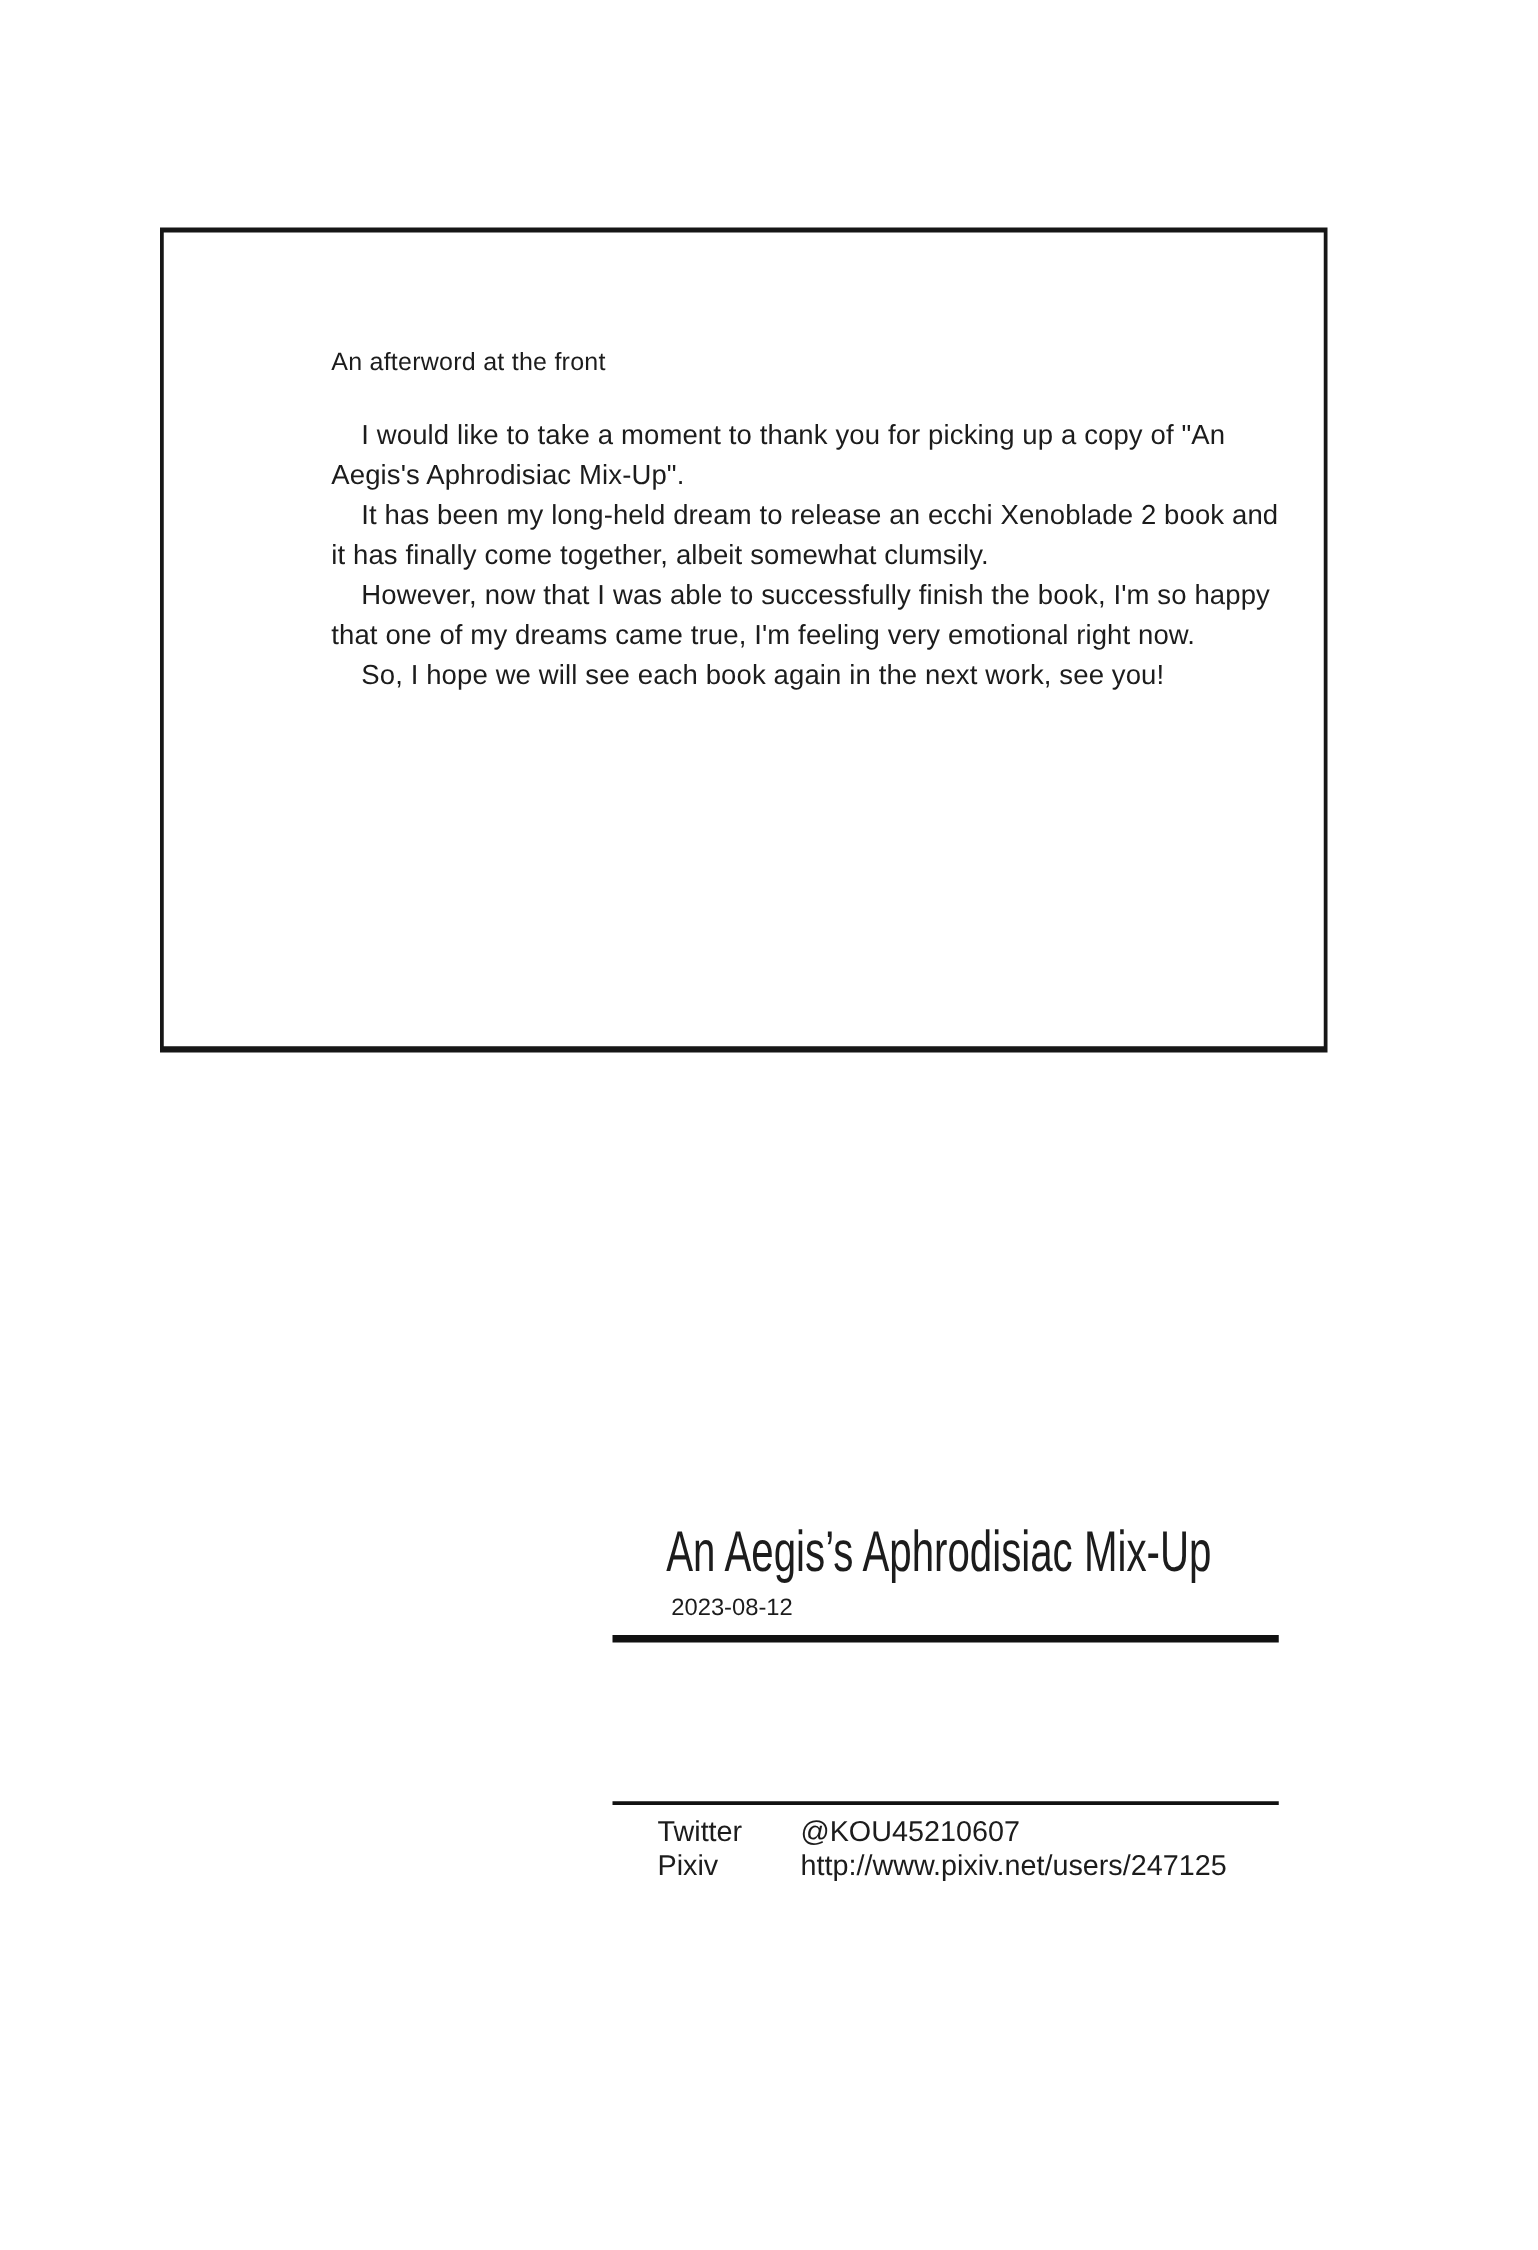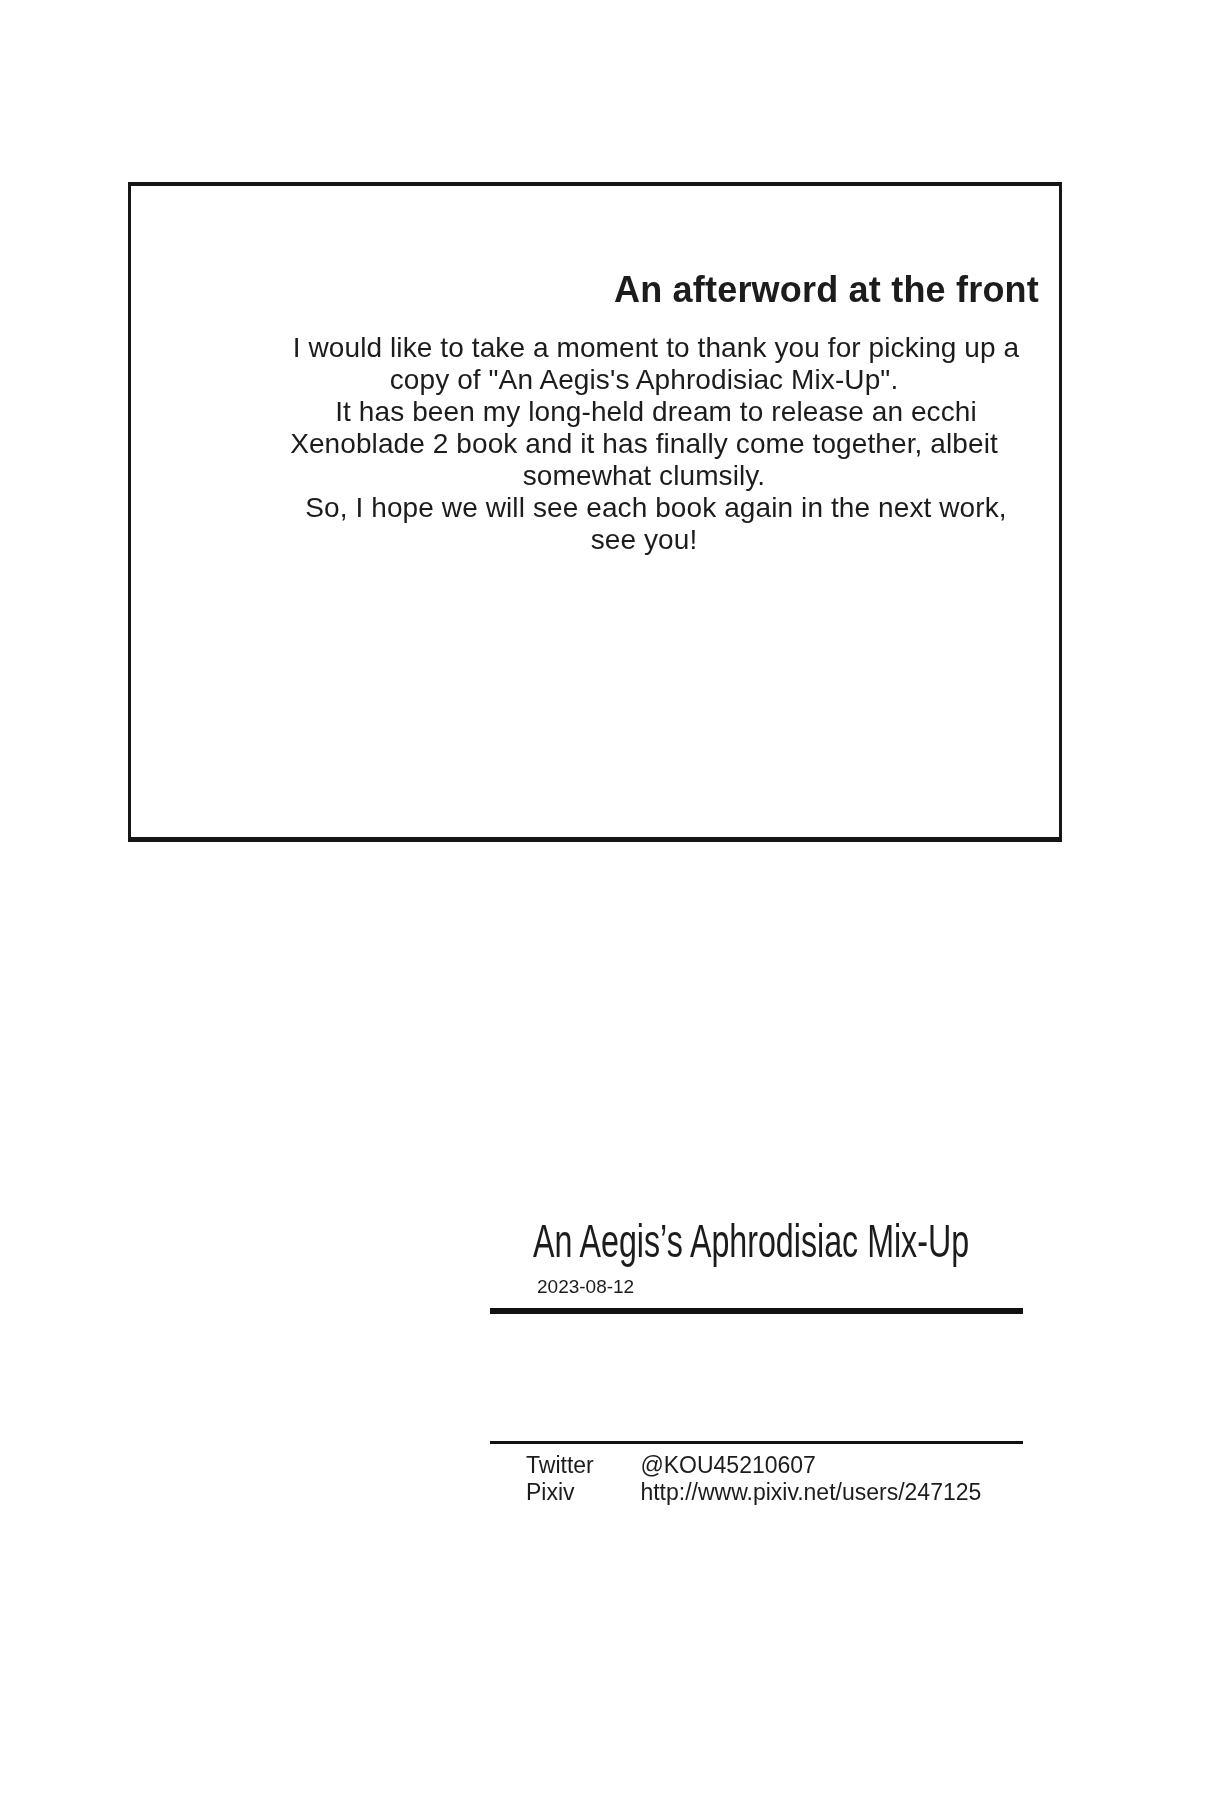--- a/index.html
+++ b/index.html
@@ -25,33 +25,31 @@
     width: 934px;
     height: 660px;
     box-sizing: border-box;
     border: 3px solid #161616;
     border-top-width: 4px;
     border-bottom-width: 5px;
     padding: 88px 20px 0 134px;
   }
   .afterword-heading {
     margin: 0;
-    font-size: 36px;
+    font-size: 20px;
     line-height: 32px;
-    font-weight: bold;
+    font-weight: normal;
     letter-spacing: 0.2px;
-    text-align: right;
   }
   .afterword-body {
     margin-top: 26px;
     width: 758px;
-    font-size: 28px;
+    font-size: 22px;
     line-height: 32px;
     letter-spacing: 0.1px;
-    text-align: center;
   }
   .afterword-body p {
     margin: 0;
     text-indent: 24px;
   }
 
   
   .colophon-title {
     position: absolute;
     left: 533px;
@@ -103,20 +101,21 @@
 </head>
 <body>
 
 <div class="page">
 
   <section class="afterword-box">
     <h1 class="afterword-heading">An afterword at the front</h1>
     <div class="afterword-body">
       <p>I would like to take a moment to thank you for picking up a copy of "An Aegis's Aphrodisiac Mix-Up".</p>
       <p>It has been my long-held dream to release an ecchi Xenoblade 2 book and it has finally come together, albeit somewhat clumsily.</p>
+      <p>However, now that I was able to successfully finish the book, I'm so happy that one of my dreams came true, I'm feeling very emotional right now.</p>
       <p>So, I hope we will see each book again in the next work, see you!</p>
     </div>
   </section>
 
   <div class="colophon-title">An Aegis’s Aphrodisiac Mix-Up</div>
 
   <div class="colophon-date">2023-08-12</div>
 
   <div class="rule rule-thick"></div>
 

